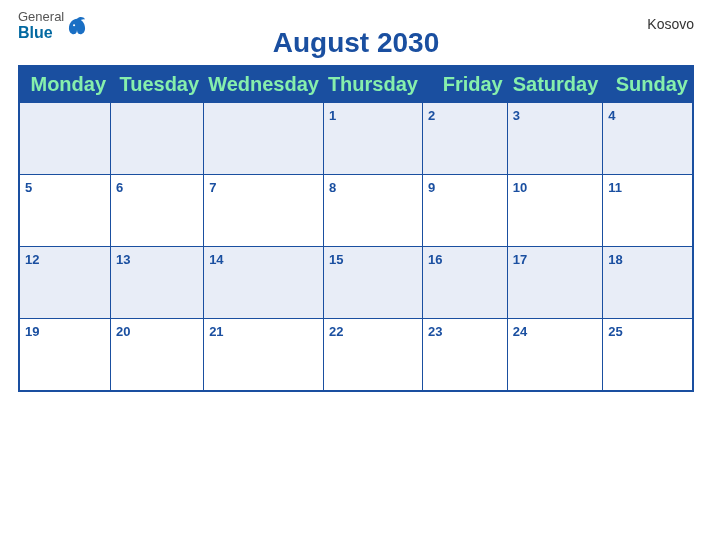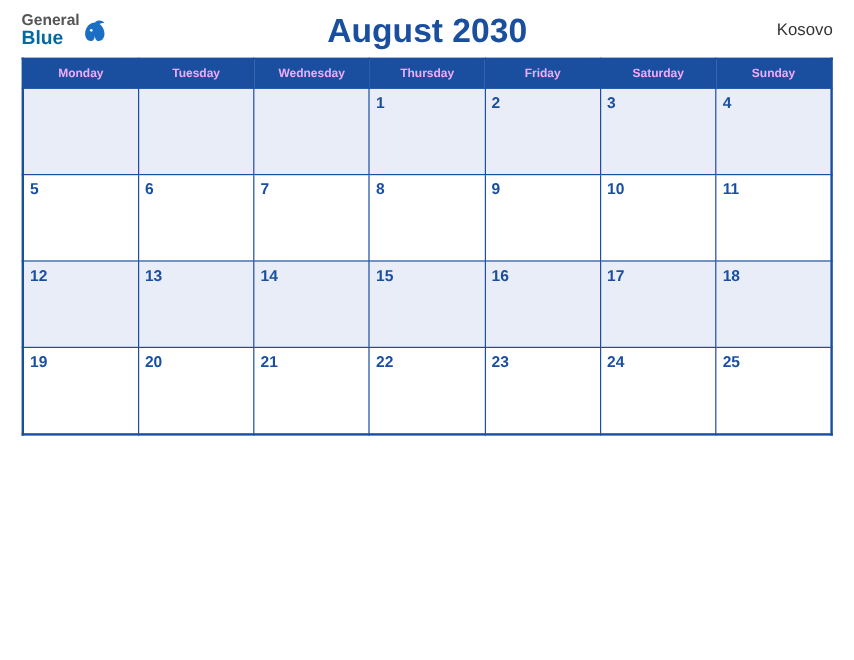--- a/index.html
+++ b/index.html
@@ -27,54 +27,55 @@
       position: absolute;
       left: 0;
       top: 0;
       display: flex;
       flex-direction: column;
       align-items: flex-start;
     }
     .logo-text-general {
       font-size: 13px;
       color: #555;
-      font-weight: bold;
+      font-weight: normal;
       line-height: 1.1;
     }
     .logo-text-blue {
       font-size: 16px;
       color: #0369a1;
       font-weight: bold;
       line-height: 1.1;
     }
     .month-title {
       font-size: 28px;
       font-weight: bold;
       color: #1a4fa0;
       text-align: center;
       flex: 1;
+      margin-top: 17px;
     }
     .country-label {
       position: absolute;
       right: 0;
       top: 6px;
       font-size: 14px;
       color: #333;
     }
     .calendar-table {
       width: 100%;
       border-collapse: collapse;
       border: 2px solid #1a4fa0;
     }
     .calendar-table th {
       background-color: #1a4fa0;
-      color: #f0abfc;
-      text-align: center;
+      color: #86efac;
+      text-align: right;
       padding: 6px 4px;
-      font-size: 10px;
+      font-size: 20px;
       font-weight: bold;
       border: 1px solid #1a4fa0;
     }
     .calendar-table td {
       border: 1px solid #1a4fa0;
       vertical-align: top;
       padding: 3px 5px;
       height: 72px;
       width: calc(100% / 7);
       background: #fff;

